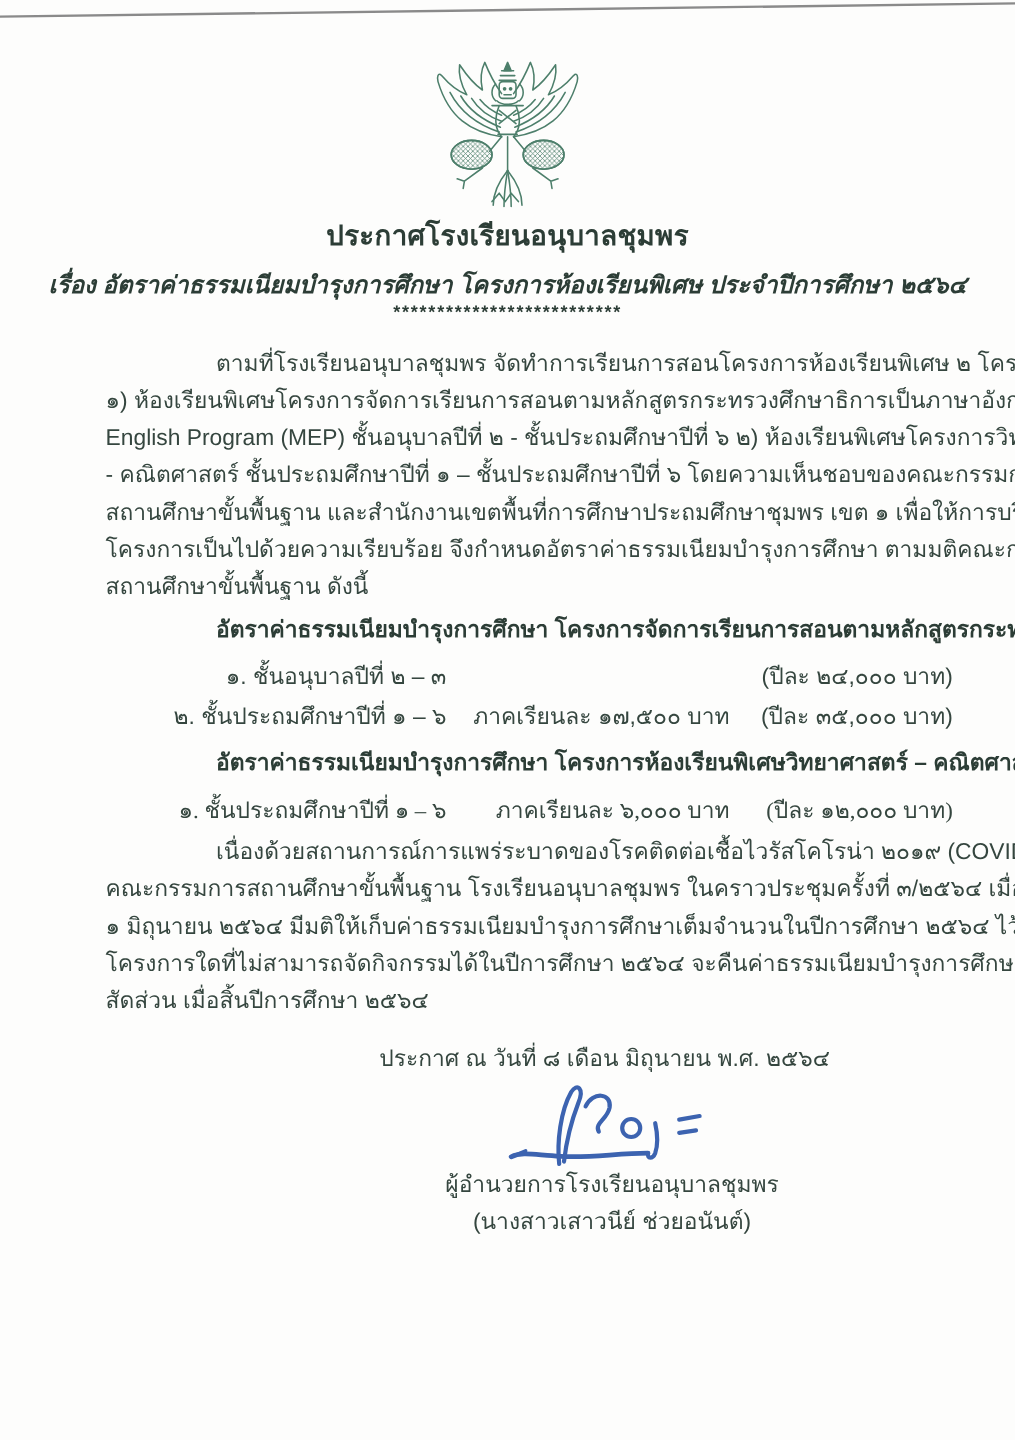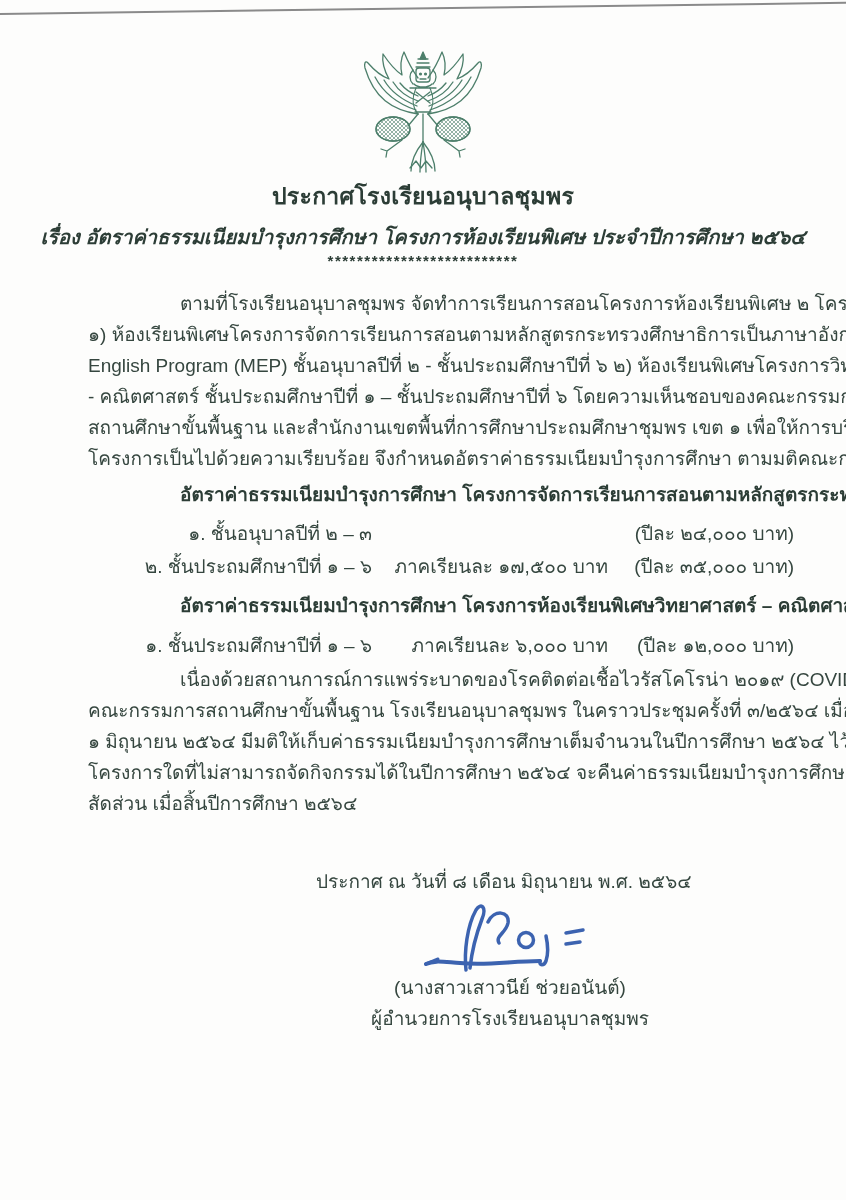--- a/index.html
+++ b/index.html
@@ -43,21 +43,21 @@
   .line{white-space:nowrap;}
   .indent{padding-left:92px;}
   .bold{font-weight:bold;color:var(--ink-bold);}
   .section-heading{margin-top:5px;}
   .fee-table{margin-top:7px;margin-left:52px;text-align:right;}
   .fee-row{display:flex;line-height:33px;}
   .fee-col-level{width:232px;}
   .fee-col-term{width:236px;}
   .fee-col-year{flex:1;}
   .sci-heading{margin-top:7px;}
-  .sci-table{margin-top:8px;margin-left:52px;}
+  .sci-table{margin-top:8px;margin-left:52px;font-family:Liberation Serif, serif;}
   .closing{margin-top:2px;}
   .date-line{
     position:absolute;top:866px;left:316px;
     font-size:19px;color:var(--ink);white-space:nowrap;
   }
   .signature{
     position:absolute;top:900px;left:420px;width:220px;height:80px;
   }
   .signature svg{width:100%;height:100%;}
   .signer-block{
@@ -137,20 +137,21 @@
 
   <div class="body-text">
 
     <div class="para">
       <div class="line indent">ตามที่โรงเรียนอนุบาลชุมพร จัดทำการเรียนการสอนโครงการห้องเรียนพิเศษ ๒ โครงการ ได้แก่</div>
       <div class="line">๑) ห้องเรียนพิเศษโครงการจัดการเรียนการสอนตามหลักสูตรกระทรวงศึกษาธิการเป็นภาษาอังกฤษ Mini</div>
       <div class="line">English Program (MEP) ชั้นอนุบาลปีที่ ๒ - ชั้นประถมศึกษาปีที่ ๖  ๒) ห้องเรียนพิเศษโครงการวิทยาศาสตร์</div>
       <div class="line">- คณิตศาสตร์ ชั้นประถมศึกษาปีที่ ๑ – ชั้นประถมศึกษาปีที่ ๖  โดยความเห็นชอบของคณะกรรมการ</div>
       <div class="line">สถานศึกษาขั้นพื้นฐาน และสำนักงานเขตพื้นที่การศึกษาประถมศึกษาชุมพร เขต ๑  เพื่อให้การบริหารจัดการ</div>
       <div class="line">โครงการเป็นไปด้วยความเรียบร้อย จึงกำหนดอัตราค่าธรรมเนียมบำรุงการศึกษา ตามมติคณะกรรมการ</div>
+      <div class="line">สถานศึกษาขั้นพื้นฐาน ดังนี้</div>
     </div>
 
     <div class="section-heading">
       <div class="line indent bold">อัตราค่าธรรมเนียมบำรุงการศึกษา โครงการจัดการเรียนการสอนตามหลักสูตรกระทรวงศึกษาธิการ</div>
     </div>
 
     <div class="fee-table">
       <div class="fee-row">
         <span class="fee-col-level">๑.  ชั้นอนุบาลปีที่ ๒ – ๓</span>
         <span class="fee-col-year">(ปีละ  ๒๔,๐๐๐  บาท)</span>
@@ -200,17 +201,17 @@
         <circle cx="106" cy="40" r="7.5" stroke-width="3.5"></circle>
 
         <path d="M126,36 C128,45 128,55 126,61 C124,66 119,66 120,61" stroke-width="3.5"></path>
 
         <path d="M146,33 L163,30 M146,44 L160,42" stroke-width="3.5"></path>
       </g>
     </svg>
   </div>
 
   <div class="signer-block">
+    <div>ผู้อำนวยการโรงเรียนอนุบาลชุมพร</div>
     <div>(นางสาวเสาวนีย์  ช่วยอนันต์)</div>
-    <div>ผู้อำนวยการโรงเรียนอนุบาลชุมพร</div>
   </div>
 
 </div>
 
 </body></html>

